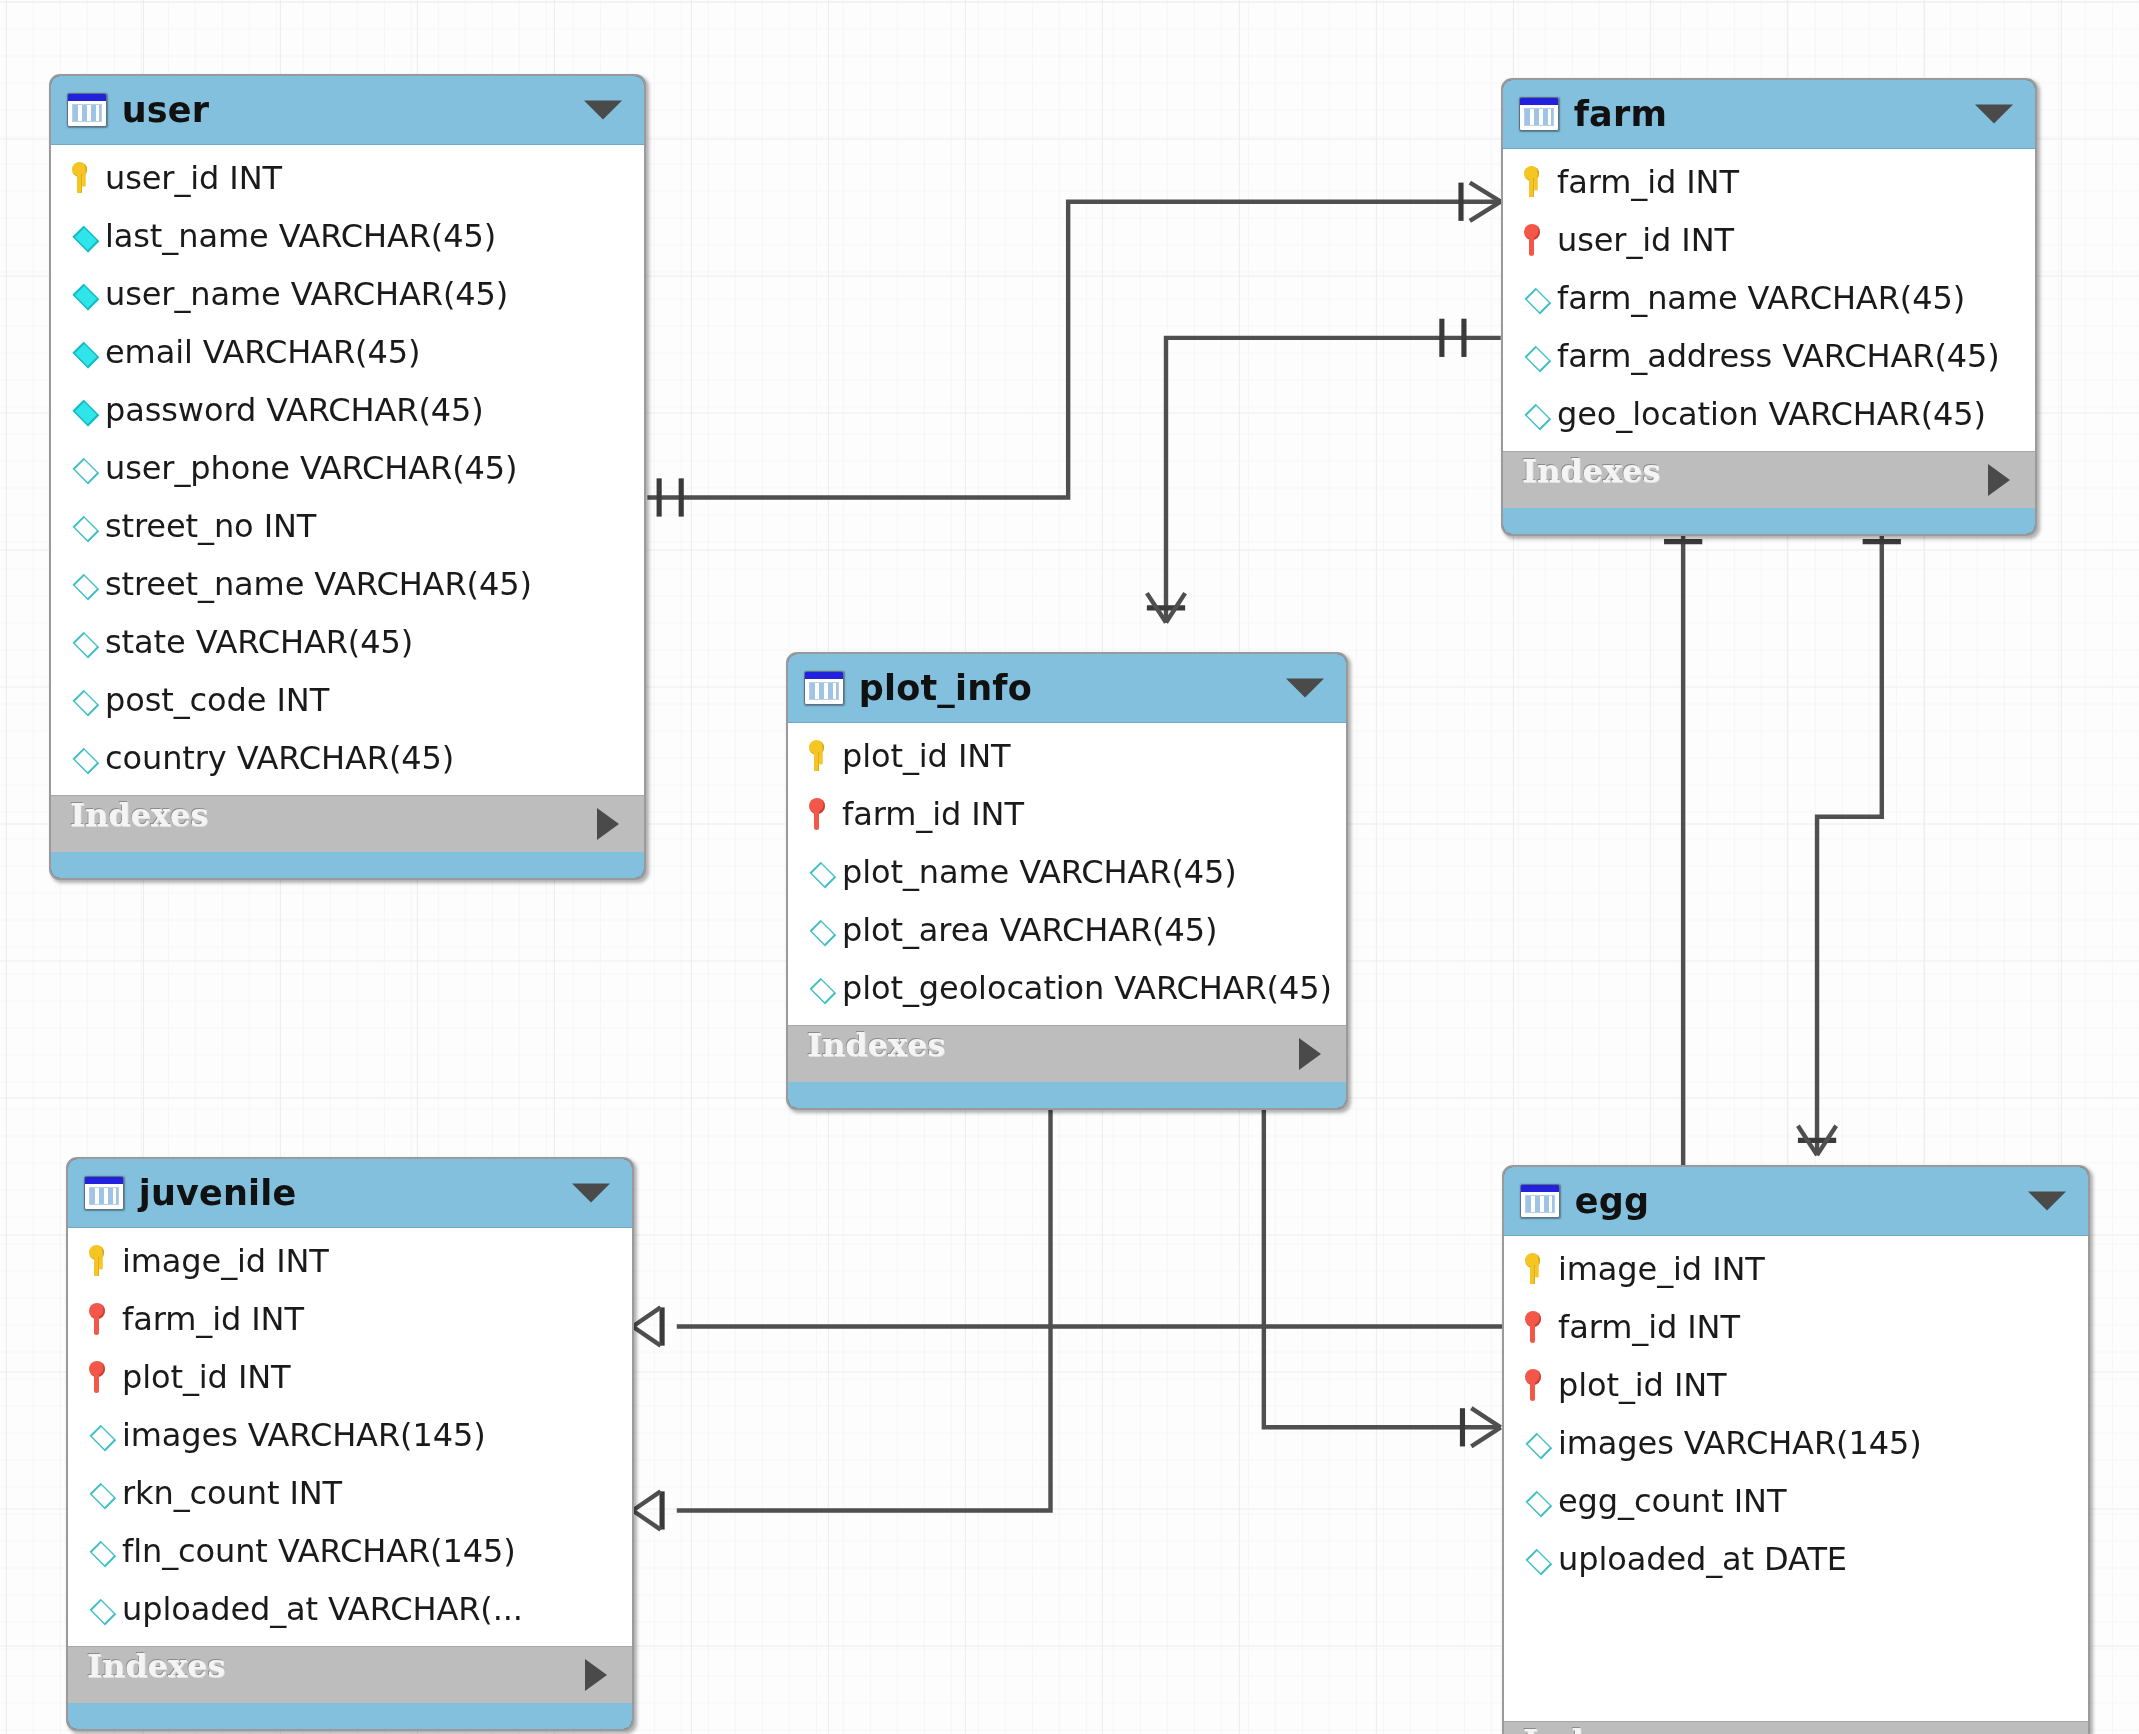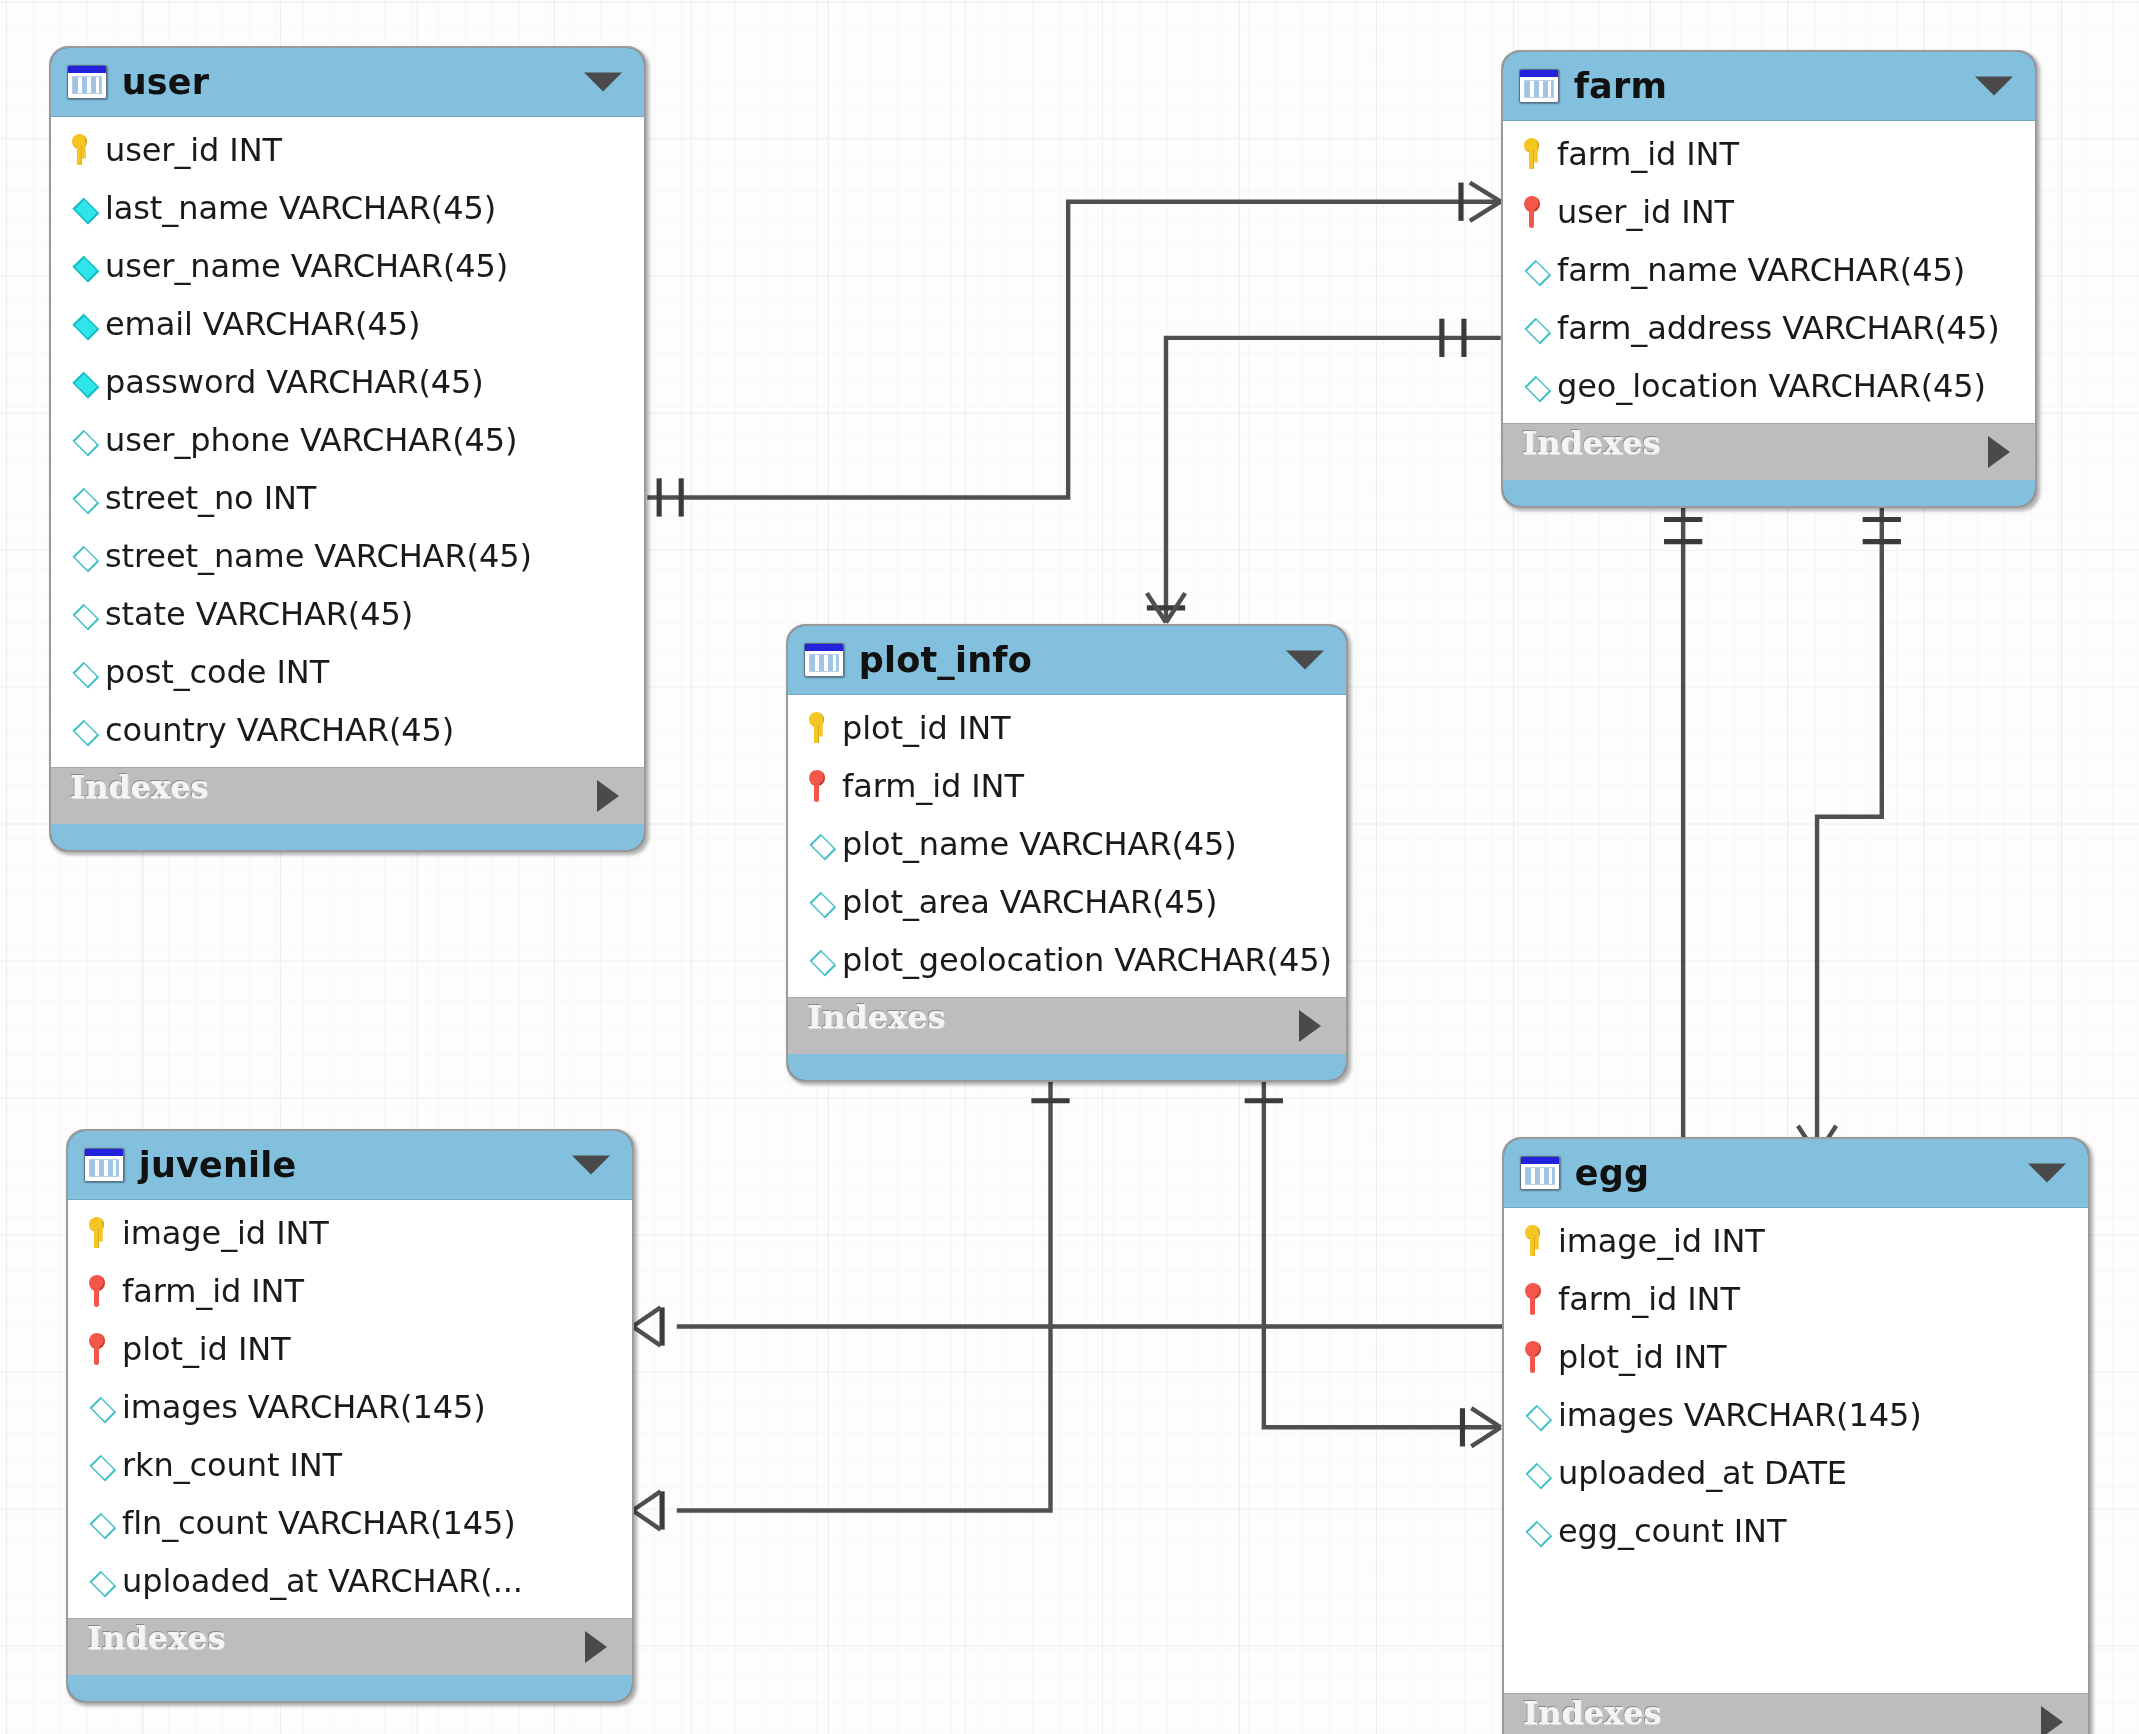--- a/index.html
+++ b/index.html
@@ -29,24 +29,25 @@
   
   #wires{position:absolute;left:0;top:0;width:2140px;height:1735px;pointer-events:none;}
   #wires path,#wires line{fill:none;stroke:#4f4f4f;stroke-width:6;}
   #wires .tick{stroke:#3a3a3a;stroke-width:7;}
 
   
   .tbl{
     position:absolute;
     box-sizing:border-box;
     border:2.2px solid #9a9a9a;
-    border-radius:19px;
+    border-radius:11px;
     background:#7f1d1d;
     box-shadow:2.2px 2.9px 3.7px rgba(0,0,0,.30);
     overflow:hidden;
+    margin-top:28px;
   }
   .tbl-hdr{
     height:68px;
     background:#82c0dd;
     display:flex;align-items:center;
     padding:0 17.7px 0 16px;
     border-bottom:0.7px solid #6fa9c4;
     position:relative;
   }
   .tbl-ico{
@@ -455,27 +456,27 @@
     <div class="col">
         <span class="col-ico">
           <span class="ic-dia"></span>
         </span>
         <span class="col-txt">images VARCHAR(145)</span>
       </div>
     <div class="col">
         <span class="col-ico">
           <span class="ic-dia"></span>
         </span>
+        <span class="col-txt">egg_count INT</span>
+      </div>
+    <div class="col">
+        <span class="col-ico">
+          <span class="ic-dia"></span>
+        </span>
         <span class="col-txt">uploaded_at DATE</span>
-      </div>
-    <div class="col">
-        <span class="col-ico">
-          <span class="ic-dia"></span>
-        </span>
-        <span class="col-txt">egg_count INT</span>
       </div>
     <div class="spacer" style="height:125px;"></div>
   </div>
   <div class="idx">
     <span class="idx-label">Indexes</span>
     <span class="idx-caret"></span>
   </div>
 
 </div>
 

